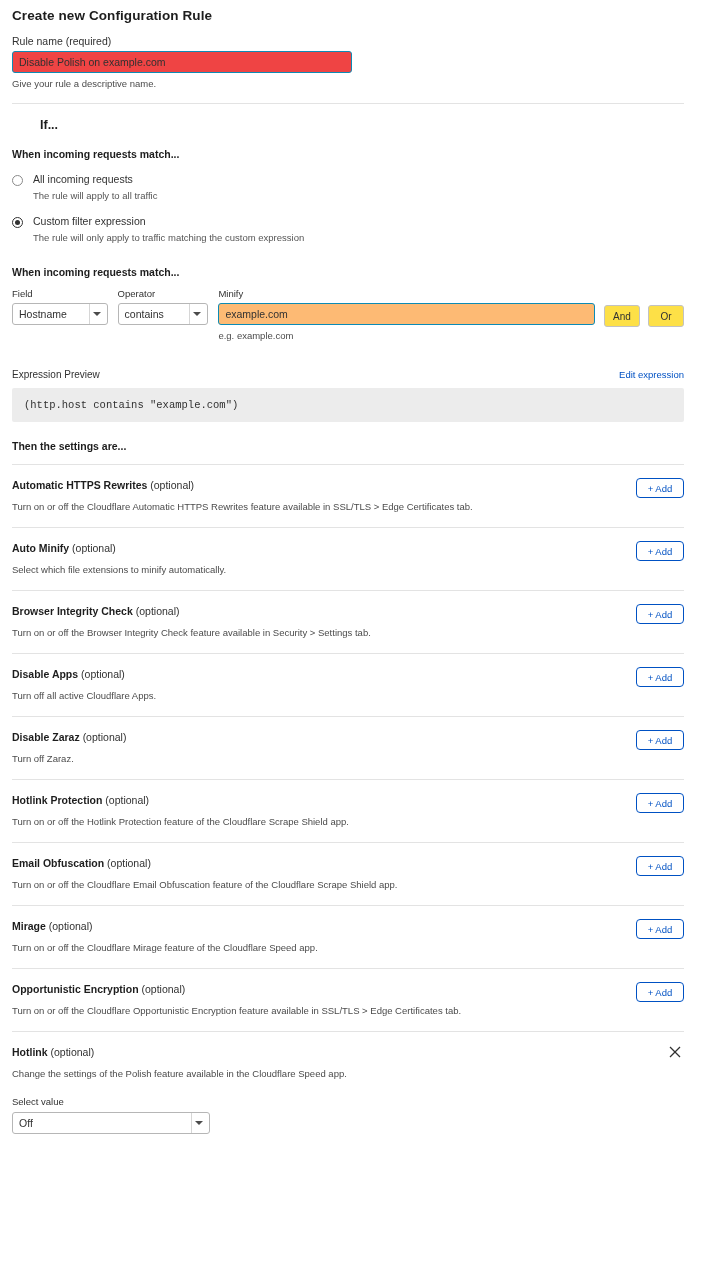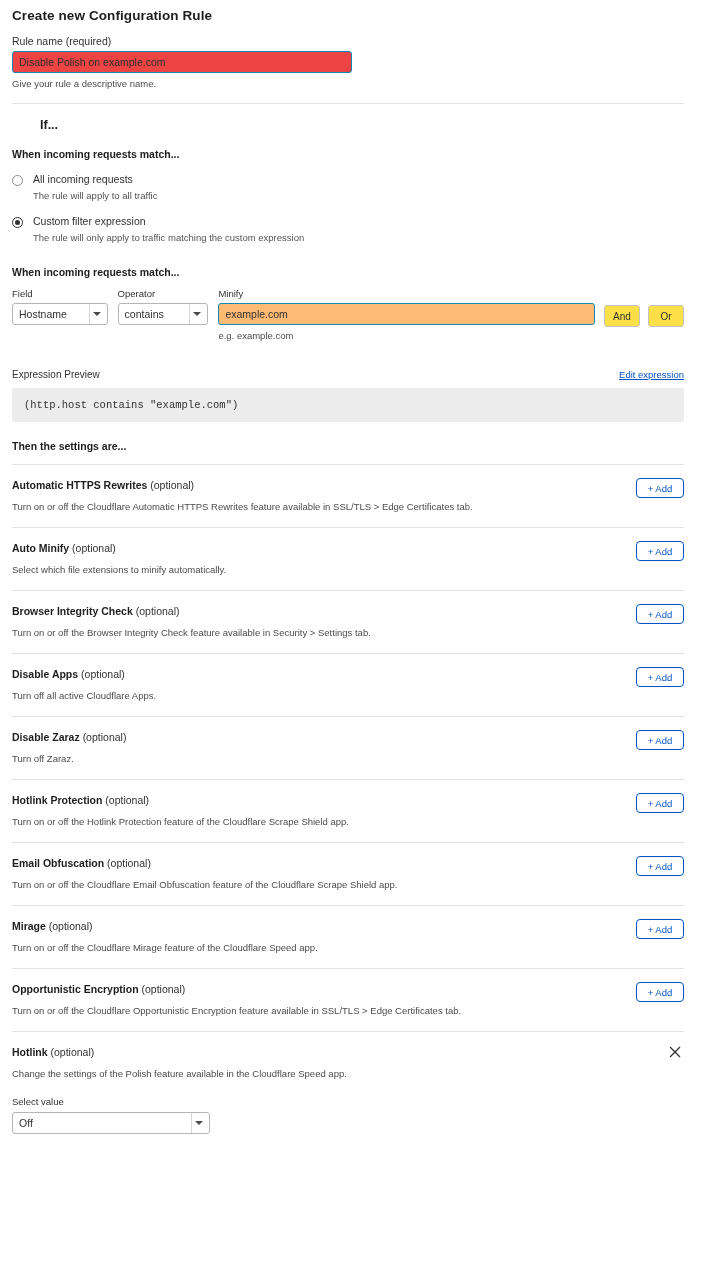--- a/index.html
+++ b/index.html
@@ -175,21 +175,20 @@
     align-items: baseline;
     margin-top: 28px;
   }
   .expr-label {
     font-size: 10px;
     color: #313131;
   }
   .expr-edit {
     font-size: 9.5px;
     color: #0051c3;
-    text-decoration: underline;
     cursor: pointer;
   }
   .expr-box {
     margin-top: 8px;
     background: #ececec;
     border-radius: 2px;
     padding: 11px 12px;
     font-family: "Liberation Mono", monospace;
     font-size: 10.5px;
     color: #313131;

